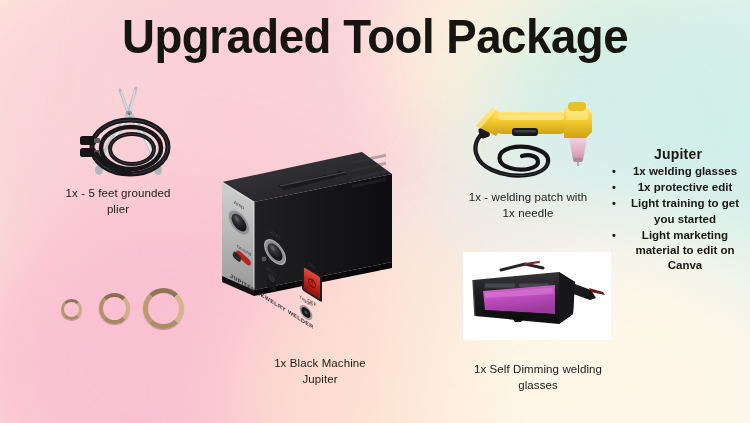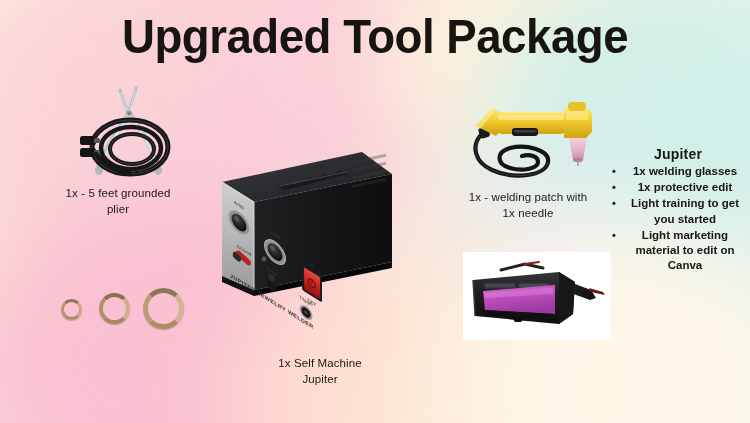--- a/index.html
+++ b/index.html
@@ -361,21 +361,21 @@
         <rect x="146" y="52" width="34" height="3" fill="#3b3b40" transform="skewY(-12)"></rect>
         <rect x="146" y="60" width="34" height="3" fill="#3b3b40" transform="skewY(-12)"></rect>
         <rect x="146" y="68" width="34" height="3" fill="#3b3b40" transform="skewY(-12)"></rect>
         <rect x="146" y="76" width="34" height="3" fill="#3b3b40" transform="skewY(-12)"></rect>
       </g>
 
       <circle cx="58" cy="119" r="2.4" fill="#6e6e72" opacity=".7"></circle>
     </svg>
   </div>
   <div class="caption" style="left:230px; top:356px; width:180px;">
-    <div>1x Self Machine</div>
+    <div>1x Black Machine</div>
     <div>Jupiter</div>
   </div>
 
   <div class="prod wand">
     <svg width="160" height="92" viewBox="0 0 160 92">
       <defs>
         <linearGradient id="wandG" x1="0" y1="0" x2="0" y2="1">
           <stop offset="0%" stop-color="#fde77a"></stop>
           <stop offset="35%" stop-color="#f6cf32"></stop>
           <stop offset="100%" stop-color="#cfa213"></stop>
@@ -459,20 +459,24 @@
 
       <path d="M20 39 L92 33 L92 62 L22 58 Z" fill="url(#lensG)"></path>
       <path d="M22 41 L90 35.5 L90 42 L22 46 Z" fill="#e08ade" opacity=".45"></path>
 
       <path d="M20 58 L92 62 L94 68 L20 63 Z" fill="#101013"></path>
 
       <path d="M48 64 L62 65 L58 70 L52 70 Z" fill="#0c0c0e"></path>
 
       <path d="M10 28 L12 64" stroke="#3f3f46" stroke-width="1.4" fill="none"></path>
     </svg>
+  </div>
+  <div class="caption" style="left:448px; top:362px; width:180px;">
+    <div>1x Self Dimming welding</div>
+    <div>glasses</div>
   </div>
 
   <div class="extras">
     <div class="extras-title">Jupiter</div>
     <ul class="extras-list">
       <li>
         <span class="bullet">•</span>
         <span>1x welding glasses</span>
       </li>
       <li>

